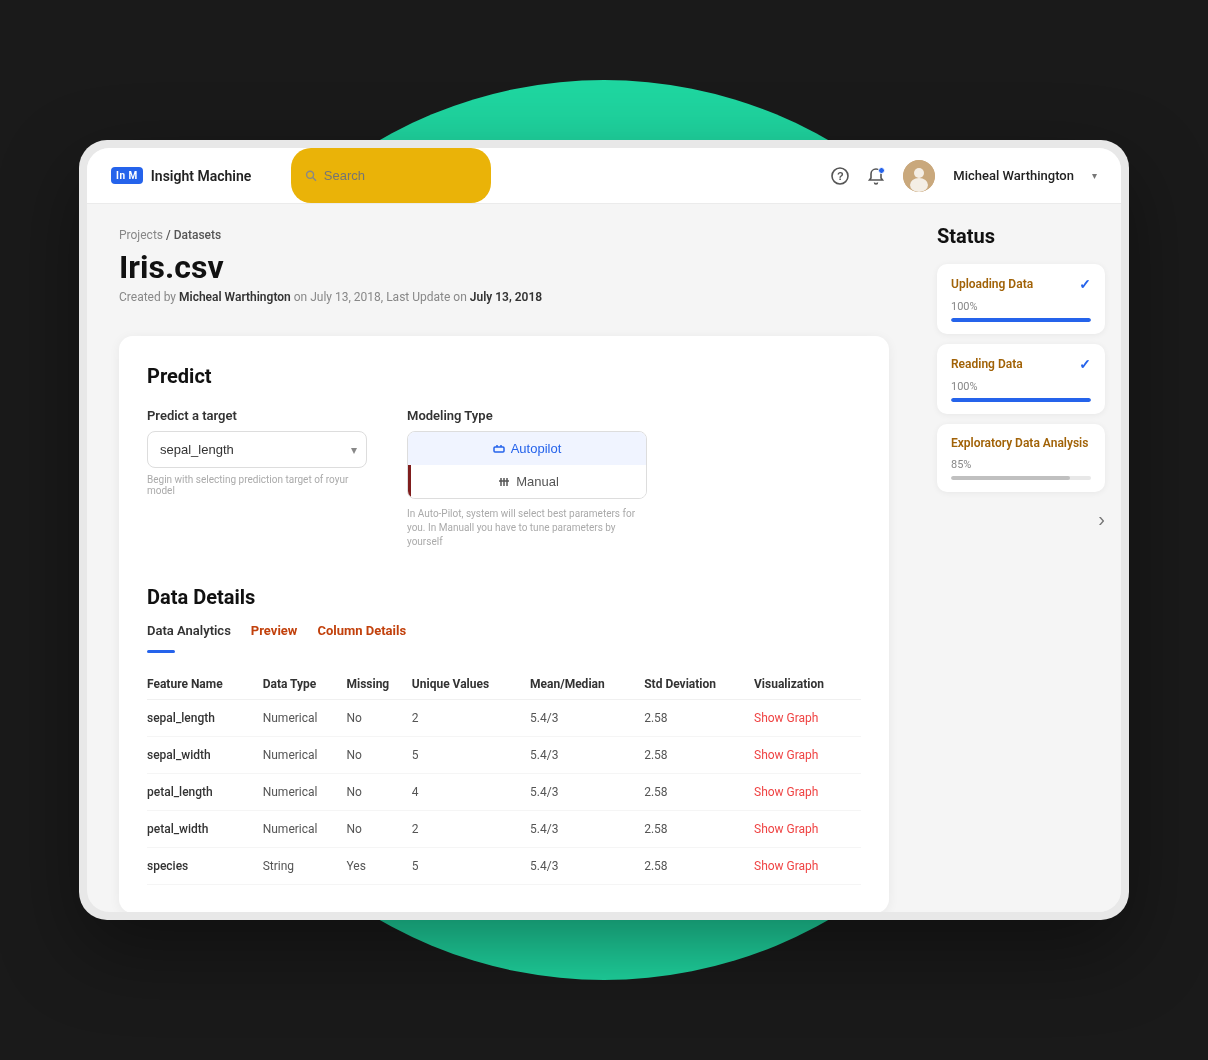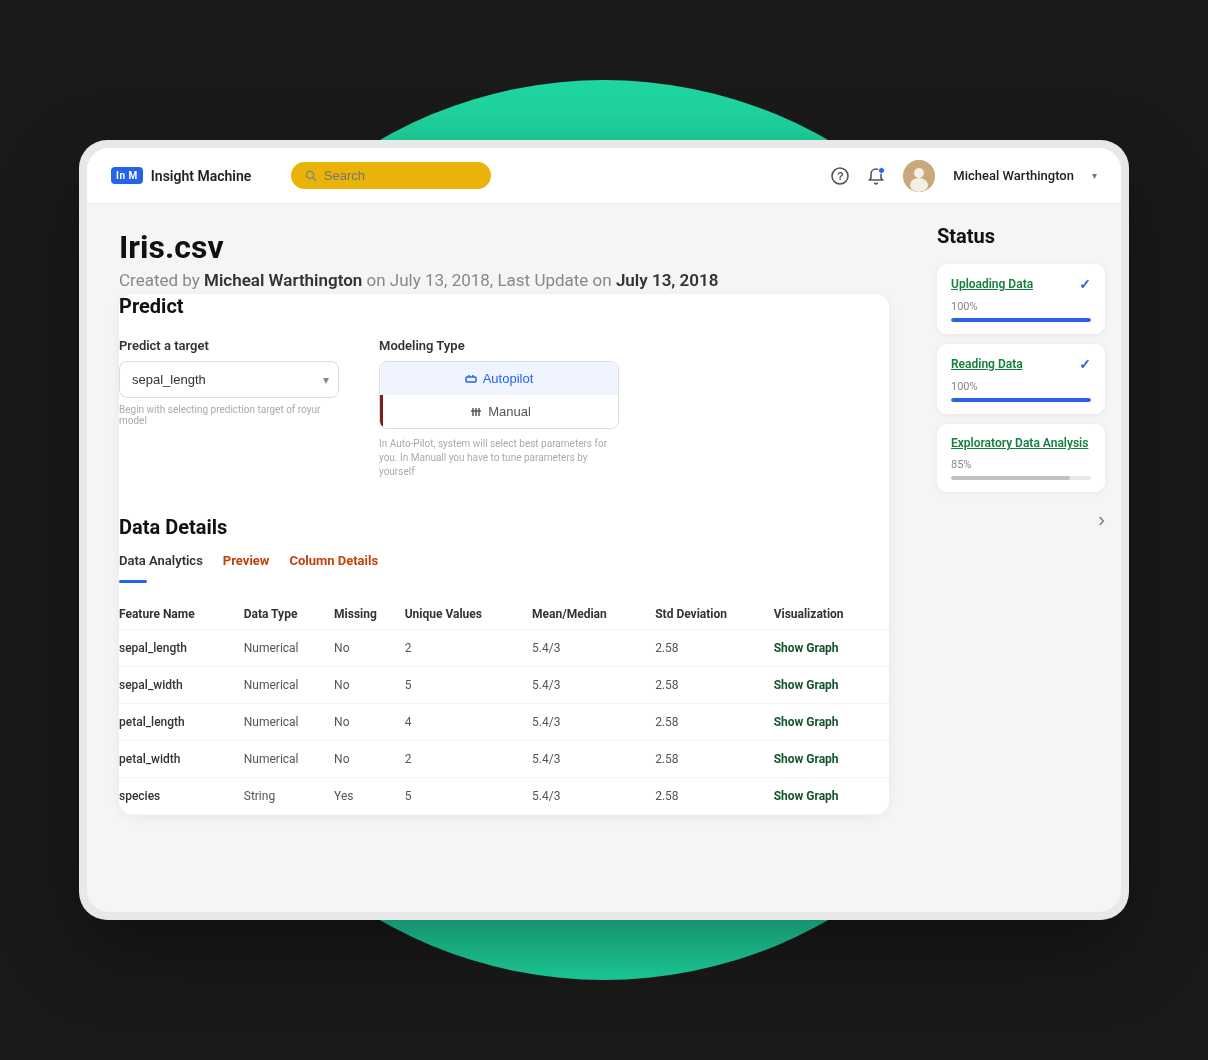--- a/index.html
+++ b/index.html
@@ -52,21 +52,20 @@
       overflow: hidden;
       display: flex;
       flex-direction: column;
     }
 
     
     .navbar {
       background: #fff;
       height: 56px;
       display: flex;
-      align-items: center;
       padding: 0 24px;
       border-bottom: 1px solid #ebebeb;
       flex-shrink: 0;
     }
 
     .nav-logo {
       display: flex;
       align-items: center;
       gap: 8px;
     }
@@ -205,34 +204,35 @@
     }
 
     .page-title {
       font-size: 32px;
       font-weight: 700;
       color: #111;
       margin-bottom: 4px;
     }
 
     .page-subtitle {
-      font-size: 17px;
+      font-size: 12px;
       color: #888;
-      margin-bottom: 4px;
+      margin-bottom: 32px;
     }
 
     .page-subtitle strong {
       color: #333;
       font-weight: 600;
     }
 
     
     .card {
       background: #fff;
       border-radius: 14px;
+      padding: 28px;
       box-shadow: 0 2px 12px rgba(0,0,0,0.06);
     }
 
     .section-title {
       font-size: 20px;
       font-weight: 700;
       color: #111;
       margin-bottom: 20px;
     }
 
@@ -405,22 +405,22 @@
       padding: 11px 0;
       border-bottom: 1px solid #f5f5f5;
     }
 
     .data-table td.feature-name {
       color: #333;
       font-weight: 500;
     }
 
     .show-graph-link {
-      color: #14532d;
-      font-weight: 700;
+      color: #ef4444;
+      font-weight: 400;
       cursor: pointer;
       text-decoration: none;
       font-size: 12px;
     }
 
     
     .status-title {
       font-size: 20px;
       font-weight: 700;
       color: #111;
@@ -438,22 +438,21 @@
     .status-card-header {
       display: flex;
       align-items: center;
       justify-content: space-between;
       margin-bottom: 8px;
     }
 
     .status-card-label {
       font-size: 12px;
       font-weight: 600;
-      color: #15803d;
-      text-decoration: underline;
+      color: #a16207;
     }
 
     .status-check {
       color: #2563eb;
       font-size: 14px;
       font-weight: 700;
     }
 
     .status-pct {
       font-size: 11px;
@@ -538,20 +537,25 @@
           </div>
           <span class="user-name">Micheal Warthington</span>
           <span class="chevron-down">▾</span>
         </div>
       </nav>
 
       <div class="main-content">
 
         <div class="content-left">
 
+          <div class="breadcrumb">
+            <a>Projects</a>
+            <span> / </span>
+            <span>Datasets</span>
+          </div>
 
           <h1 class="page-title">Iris.csv</h1>
 
           <p class="page-subtitle">
             <span>Created by </span><strong>Micheal Warthington</strong><span> on July 13, 2018, Last Update on </span><strong>July 13,  2018</strong>
           </p>
 
           <div class="card">
             <h2 class="section-title">Predict</h2>
 

